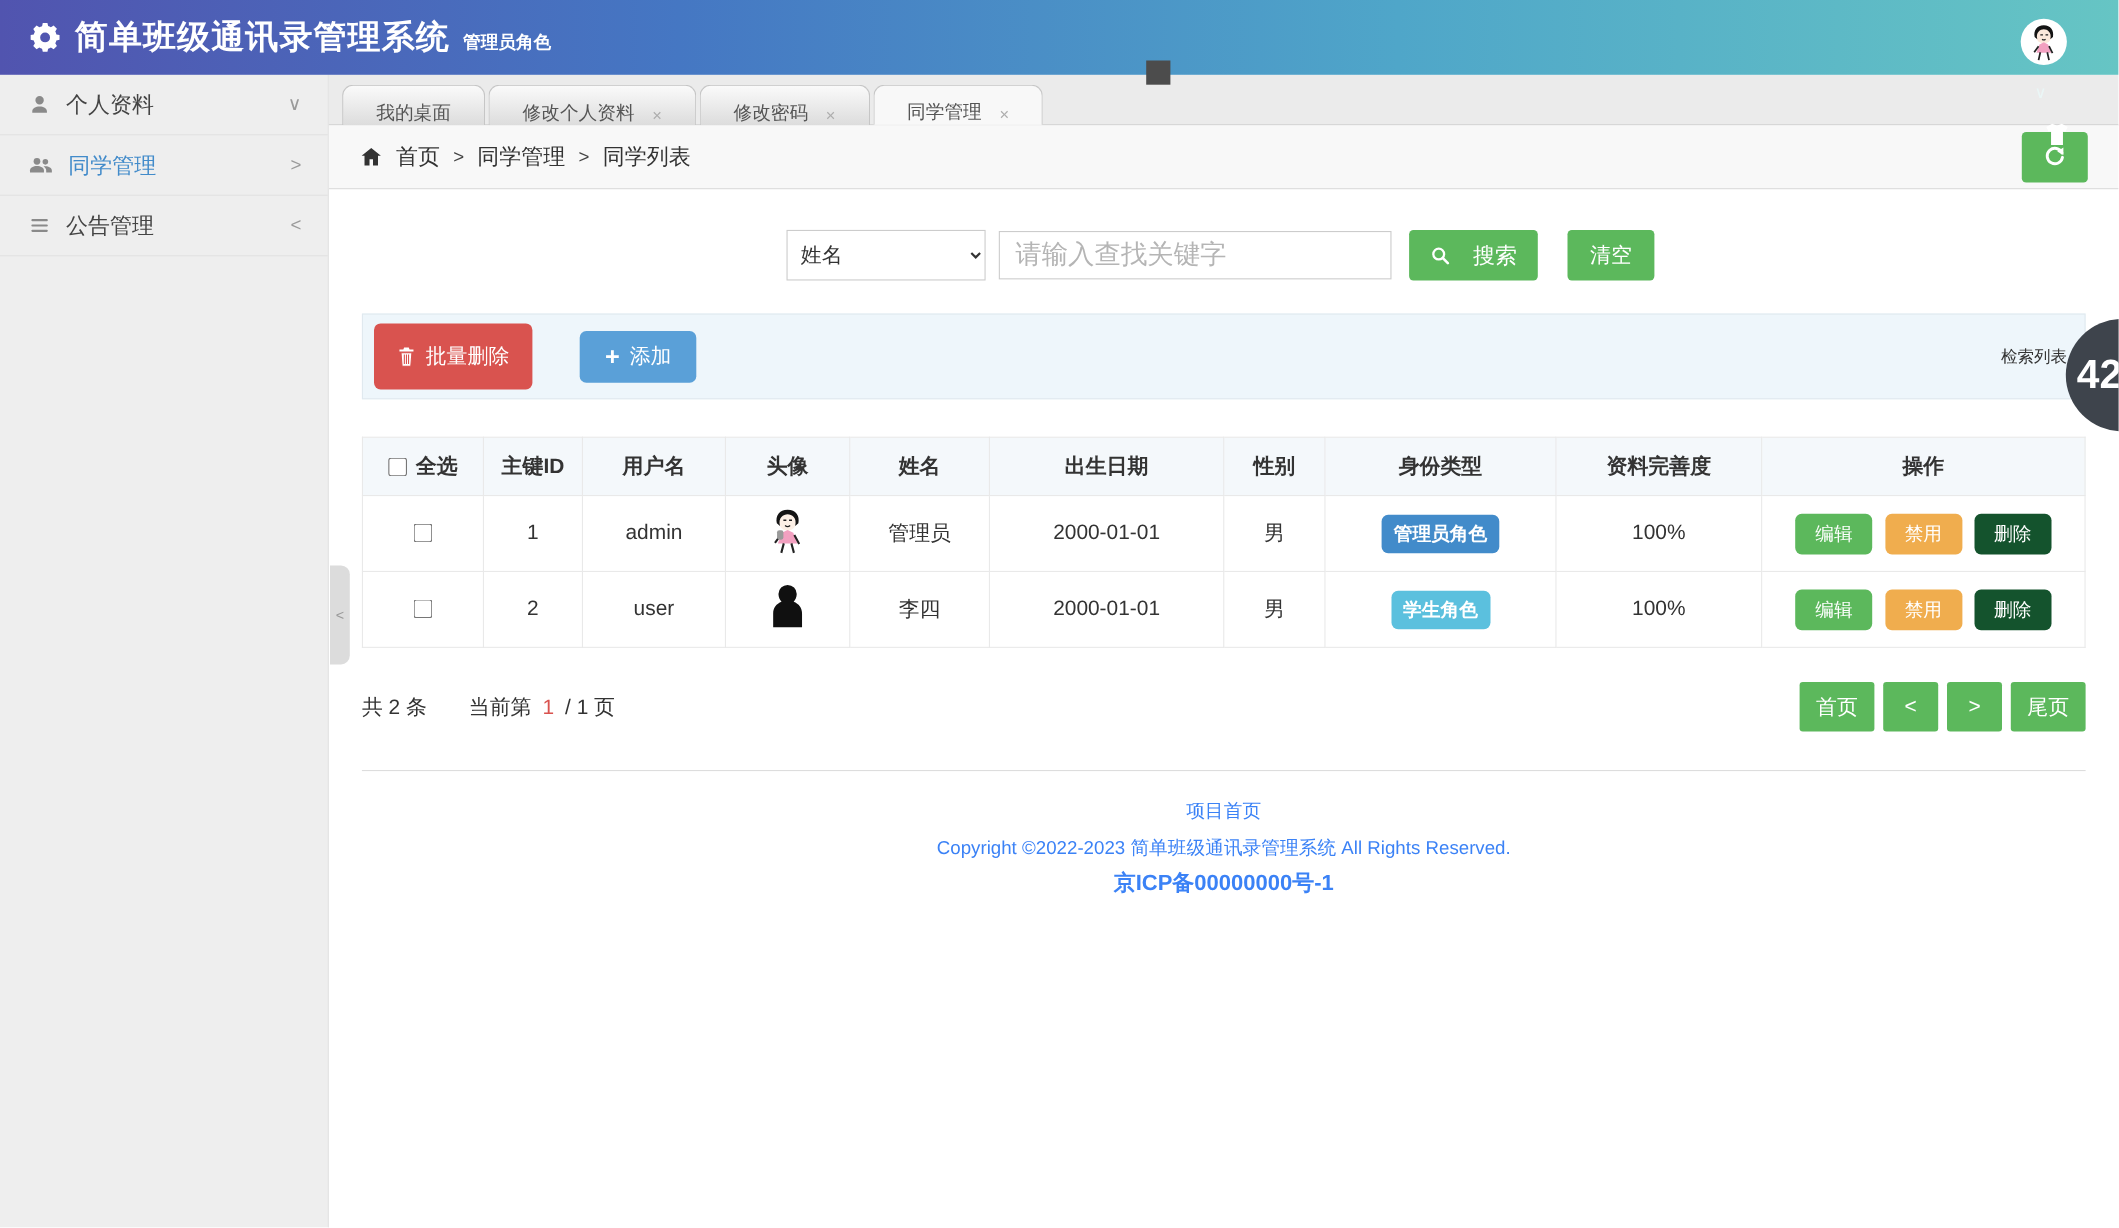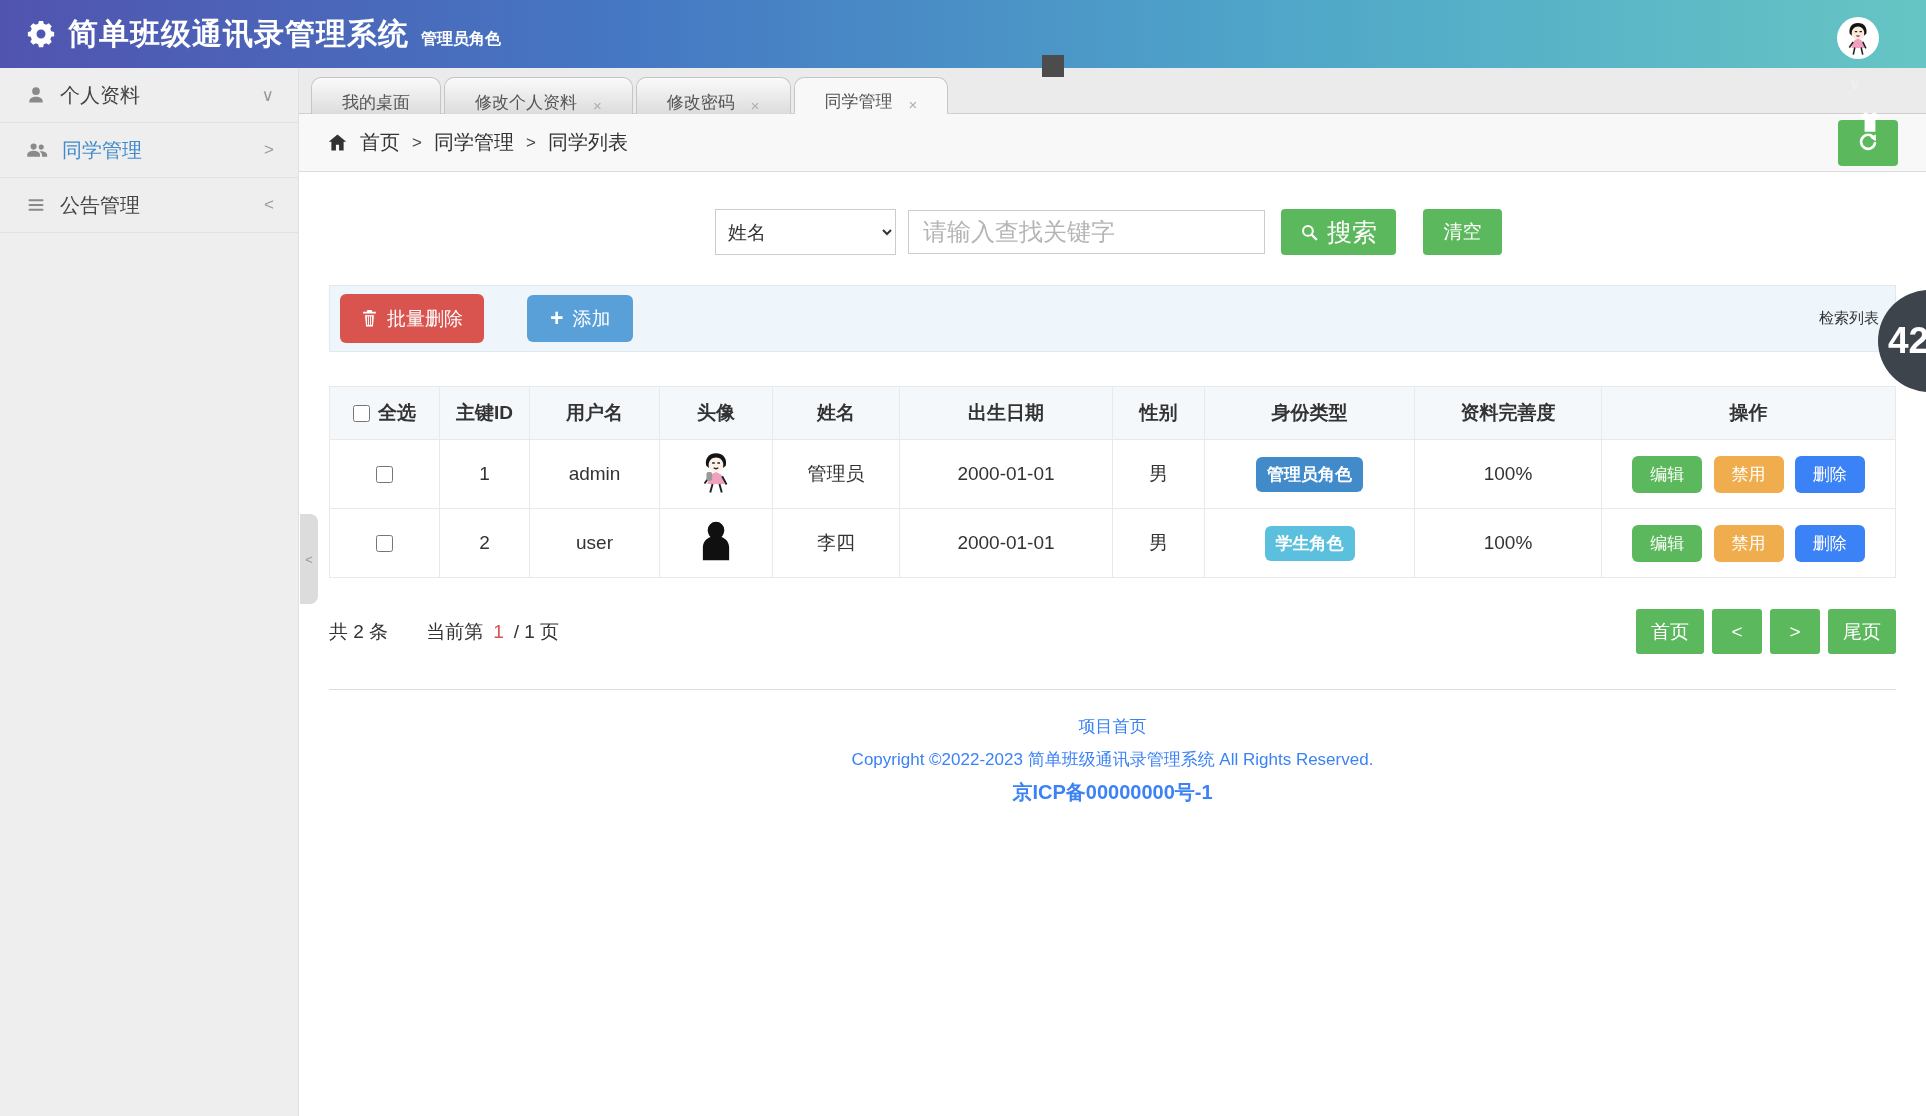--- a/index.html
+++ b/index.html
@@ -59,50 +59,50 @@
   
   .search-row { display:flex; align-items:center; padding:37px 0 30px 416px; }
   .field-select { width:181px; height:46px; font-size:19px; color:#333; border:1px solid #ccc;
     background:#fff; padding:0 8px; font-family:inherit; }
   .search-input { width:357px; height:44px; border:1px solid #ccc; margin-left:12px;
     padding:0 14px; font-size:24px; color:#333; font-family:inherit; }
   .search-input::placeholder { color:#b5b5b5; }
   .btn { border:none; color:#fff; cursor:pointer; font-family:inherit;
     display:inline-flex; align-items:center; justify-content:center; }
   .btn-search { margin-left:16px; height:46px; padding:12px 19px; background:#5cb85c;
-    border-radius:4px; font-size:25px; gap:8px; }
+    border-radius:4px; font-size:20px; gap:20px; }
   .btn-clear { margin-left:27px; height:46px; width:79px; background:#5cb85c;
     border-radius:4px; font-size:19px; }
 
   
   .toolbar-panel { margin:0 30px; background:#eef6fb; border:1px solid #e0e9ef;
     display:flex; align-items:center; justify-content:space-between; padding:8px 10px; }
   .tp-left { display:flex; align-items:center; }
-  .btn-danger { height:49px; padding:0 21px; background:#d9534f; border-radius:6px; font-size:19px; gap:9px; }
+  .btn-danger { height:60px; padding:0 21px; background:#d9534f; border-radius:6px; font-size:19px; gap:9px; }
   .btn-add { height:47px; padding:0 23px; background:#5aa0d8; border-radius:6px; font-size:19px; gap:9px; margin-left:43px; }
   .plus-glyph { font-size:23px; font-weight:bold; line-height:1; }
   .panel-title { font-size:15px; color:#333; padding-right:6px; }
 
   
   .data-table { margin:34px 30px 0; width:1566px; border-collapse:collapse; font-size:19px; color:#333;
     table-layout:fixed; }
   .data-table th, .data-table td { border:1px solid #e9e9e9; text-align:center; vertical-align:middle; }
   .data-table th { background:#f4f8fb; height:53px; font-weight:bold; }
   .data-table td { height:69px; }
   .chk { width:17px; height:17px; cursor:pointer; vertical-align:middle; }
   th .chk { margin-right:8px; }
   .badge { display:inline-block; padding:6px 11px; border-radius:6px; color:#fff;
     font-weight:bold; font-size:17px; cursor:pointer; }
   .badge-admin { background:#428bca; }
   .badge-student { background:#5bc0de; }
   .action-btn { display:inline-block; padding:7px 18px; border-radius:6px; color:#fff;
     font-size:17px; margin:0 3px; border:none; cursor:pointer; font-family:Liberation Sans, sans-serif; }
   .a-edit { background:#5cb85c; }
   .a-disable { background:#f0ad4e; }
-  .a-del { background:#3b82f6; }
+  .a-del { background:#14532d; }
 
   
   .page-row { margin:31px 30px 0; display:flex; align-items:center; justify-content:space-between;
     font-size:19px; color:#333; }
   .page-left { display:flex; align-items:center; gap:38px; }
   .page-cur { color:#d9534f; margin:0 5px 0 10px; }
   .page-rest { margin-left:5px; }
   .page-btns { display:flex; gap:8px; }
   .pg-btn { height:45px; min-width:50px; padding:0 15px; background:#5cb85c; border:none;
     border-radius:3px; color:#fff; font-size:19px; cursor:pointer; font-family:inherit; }

